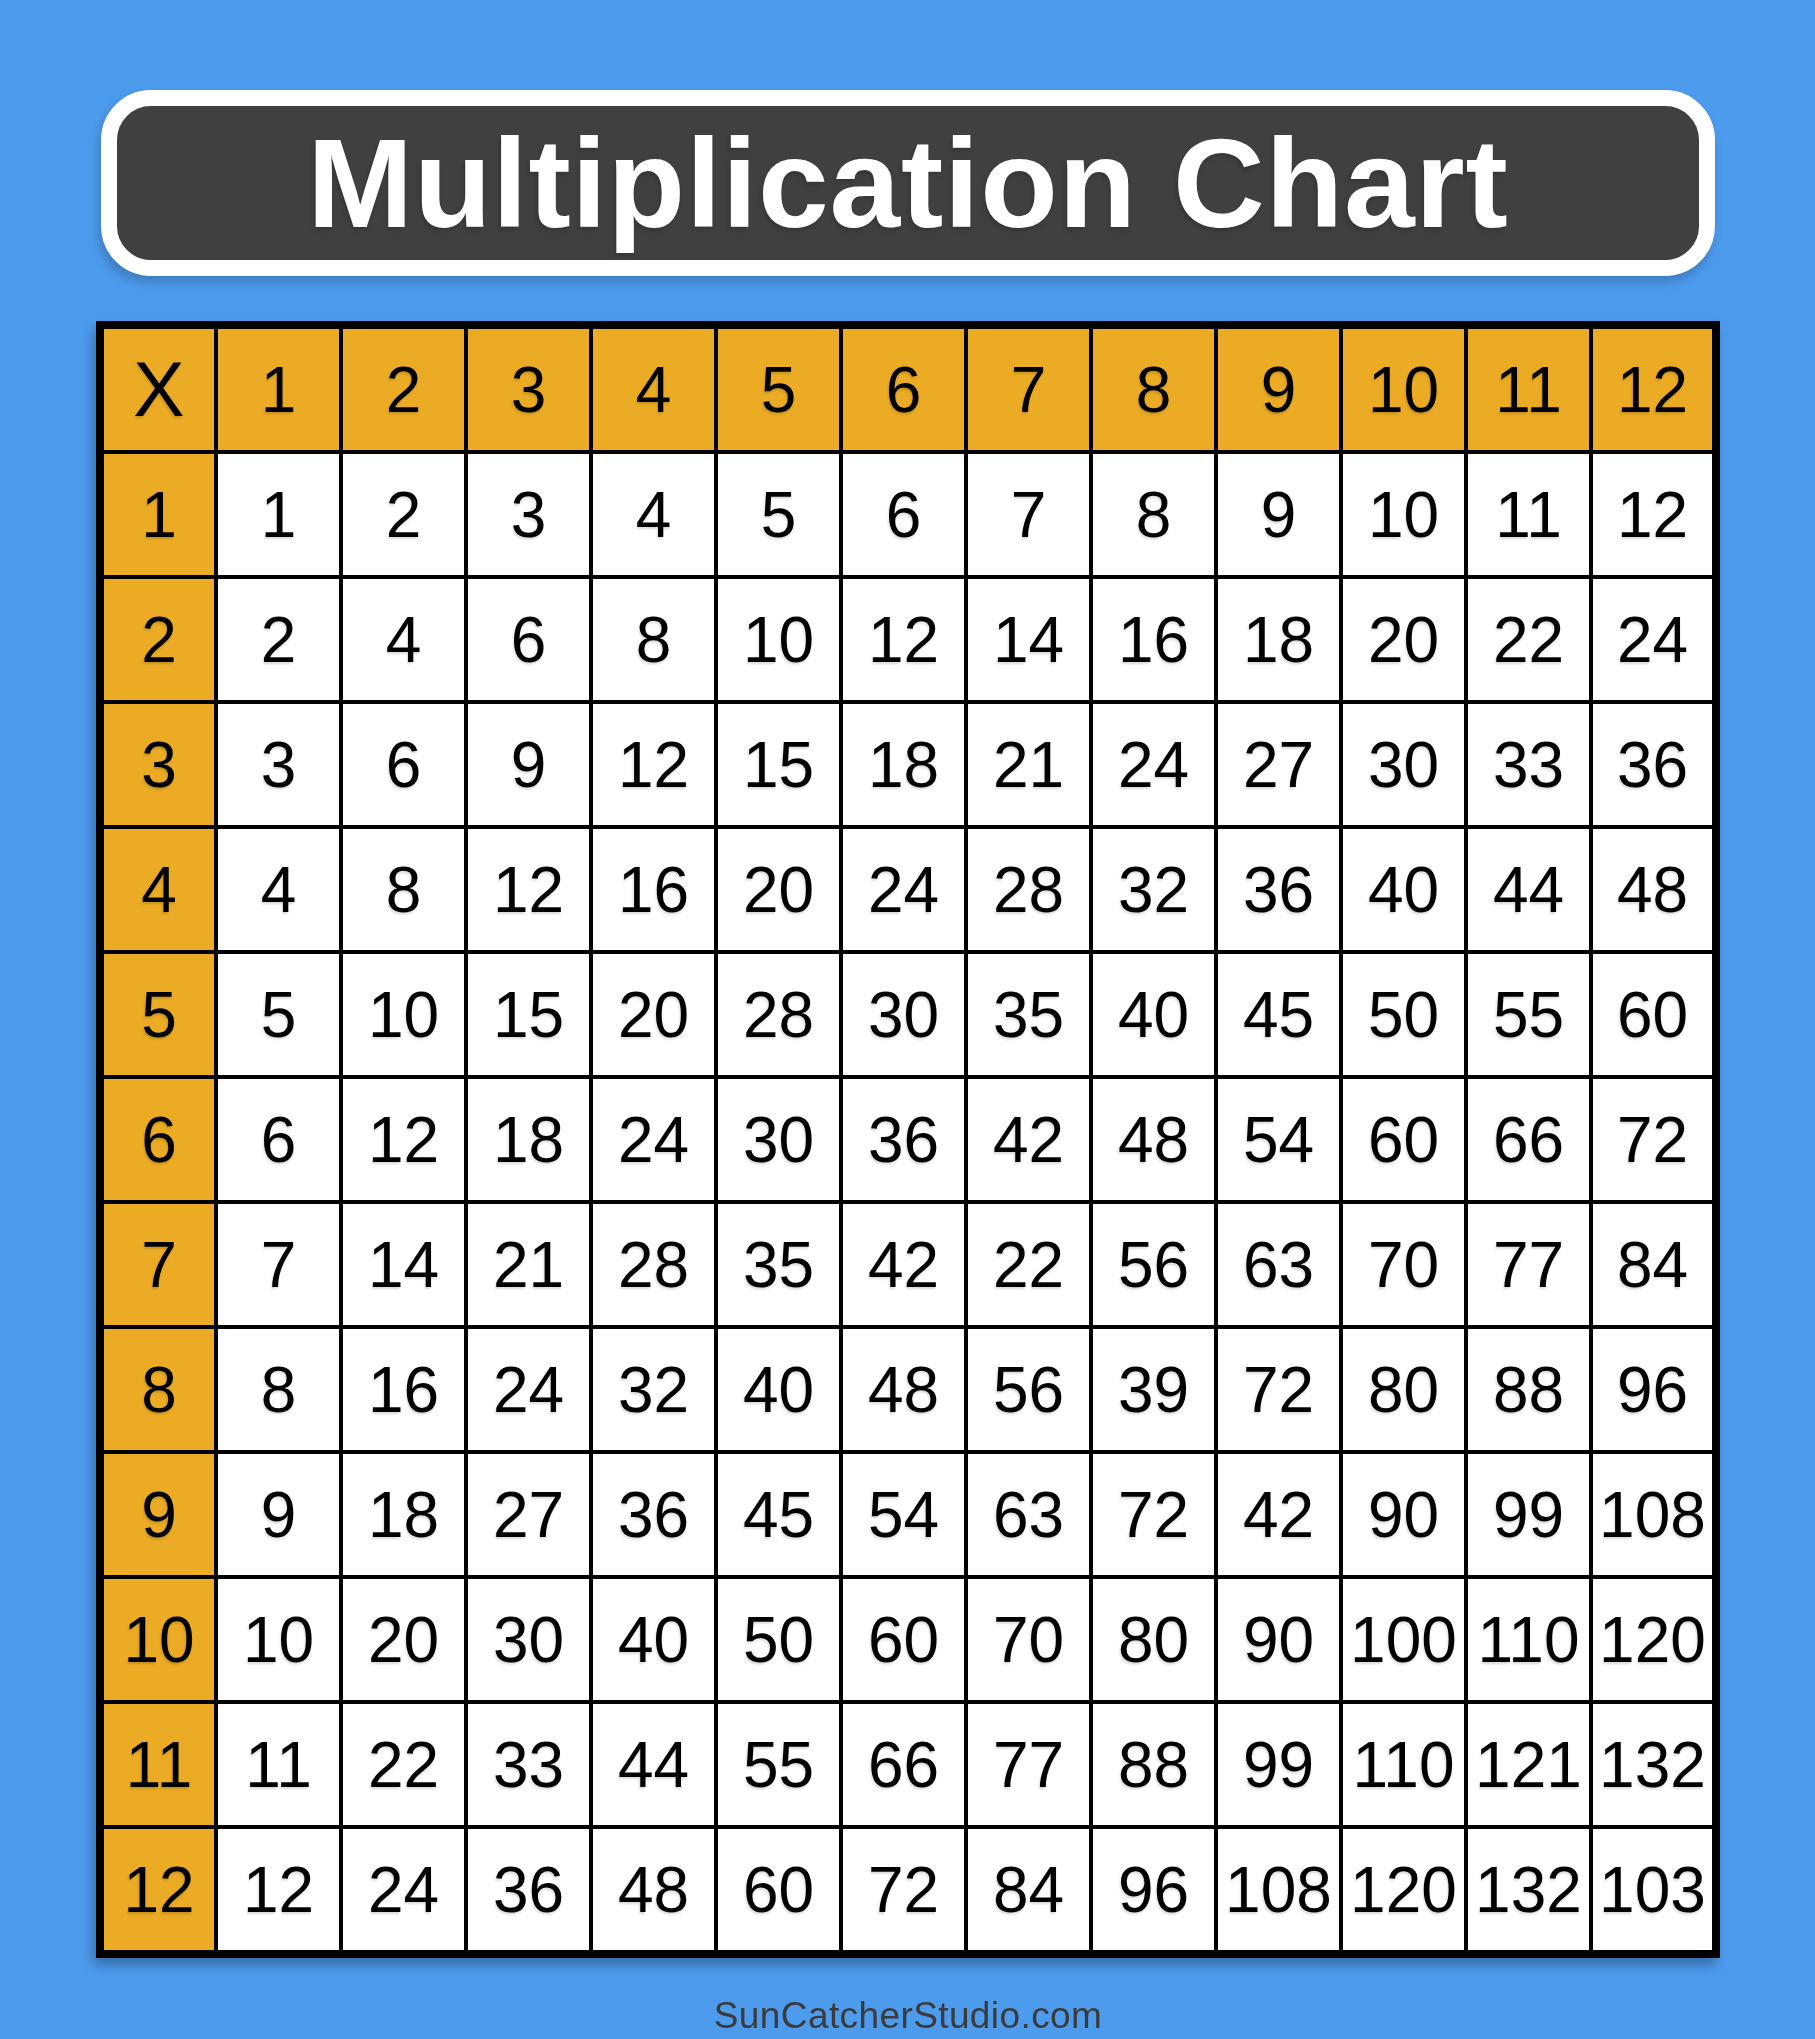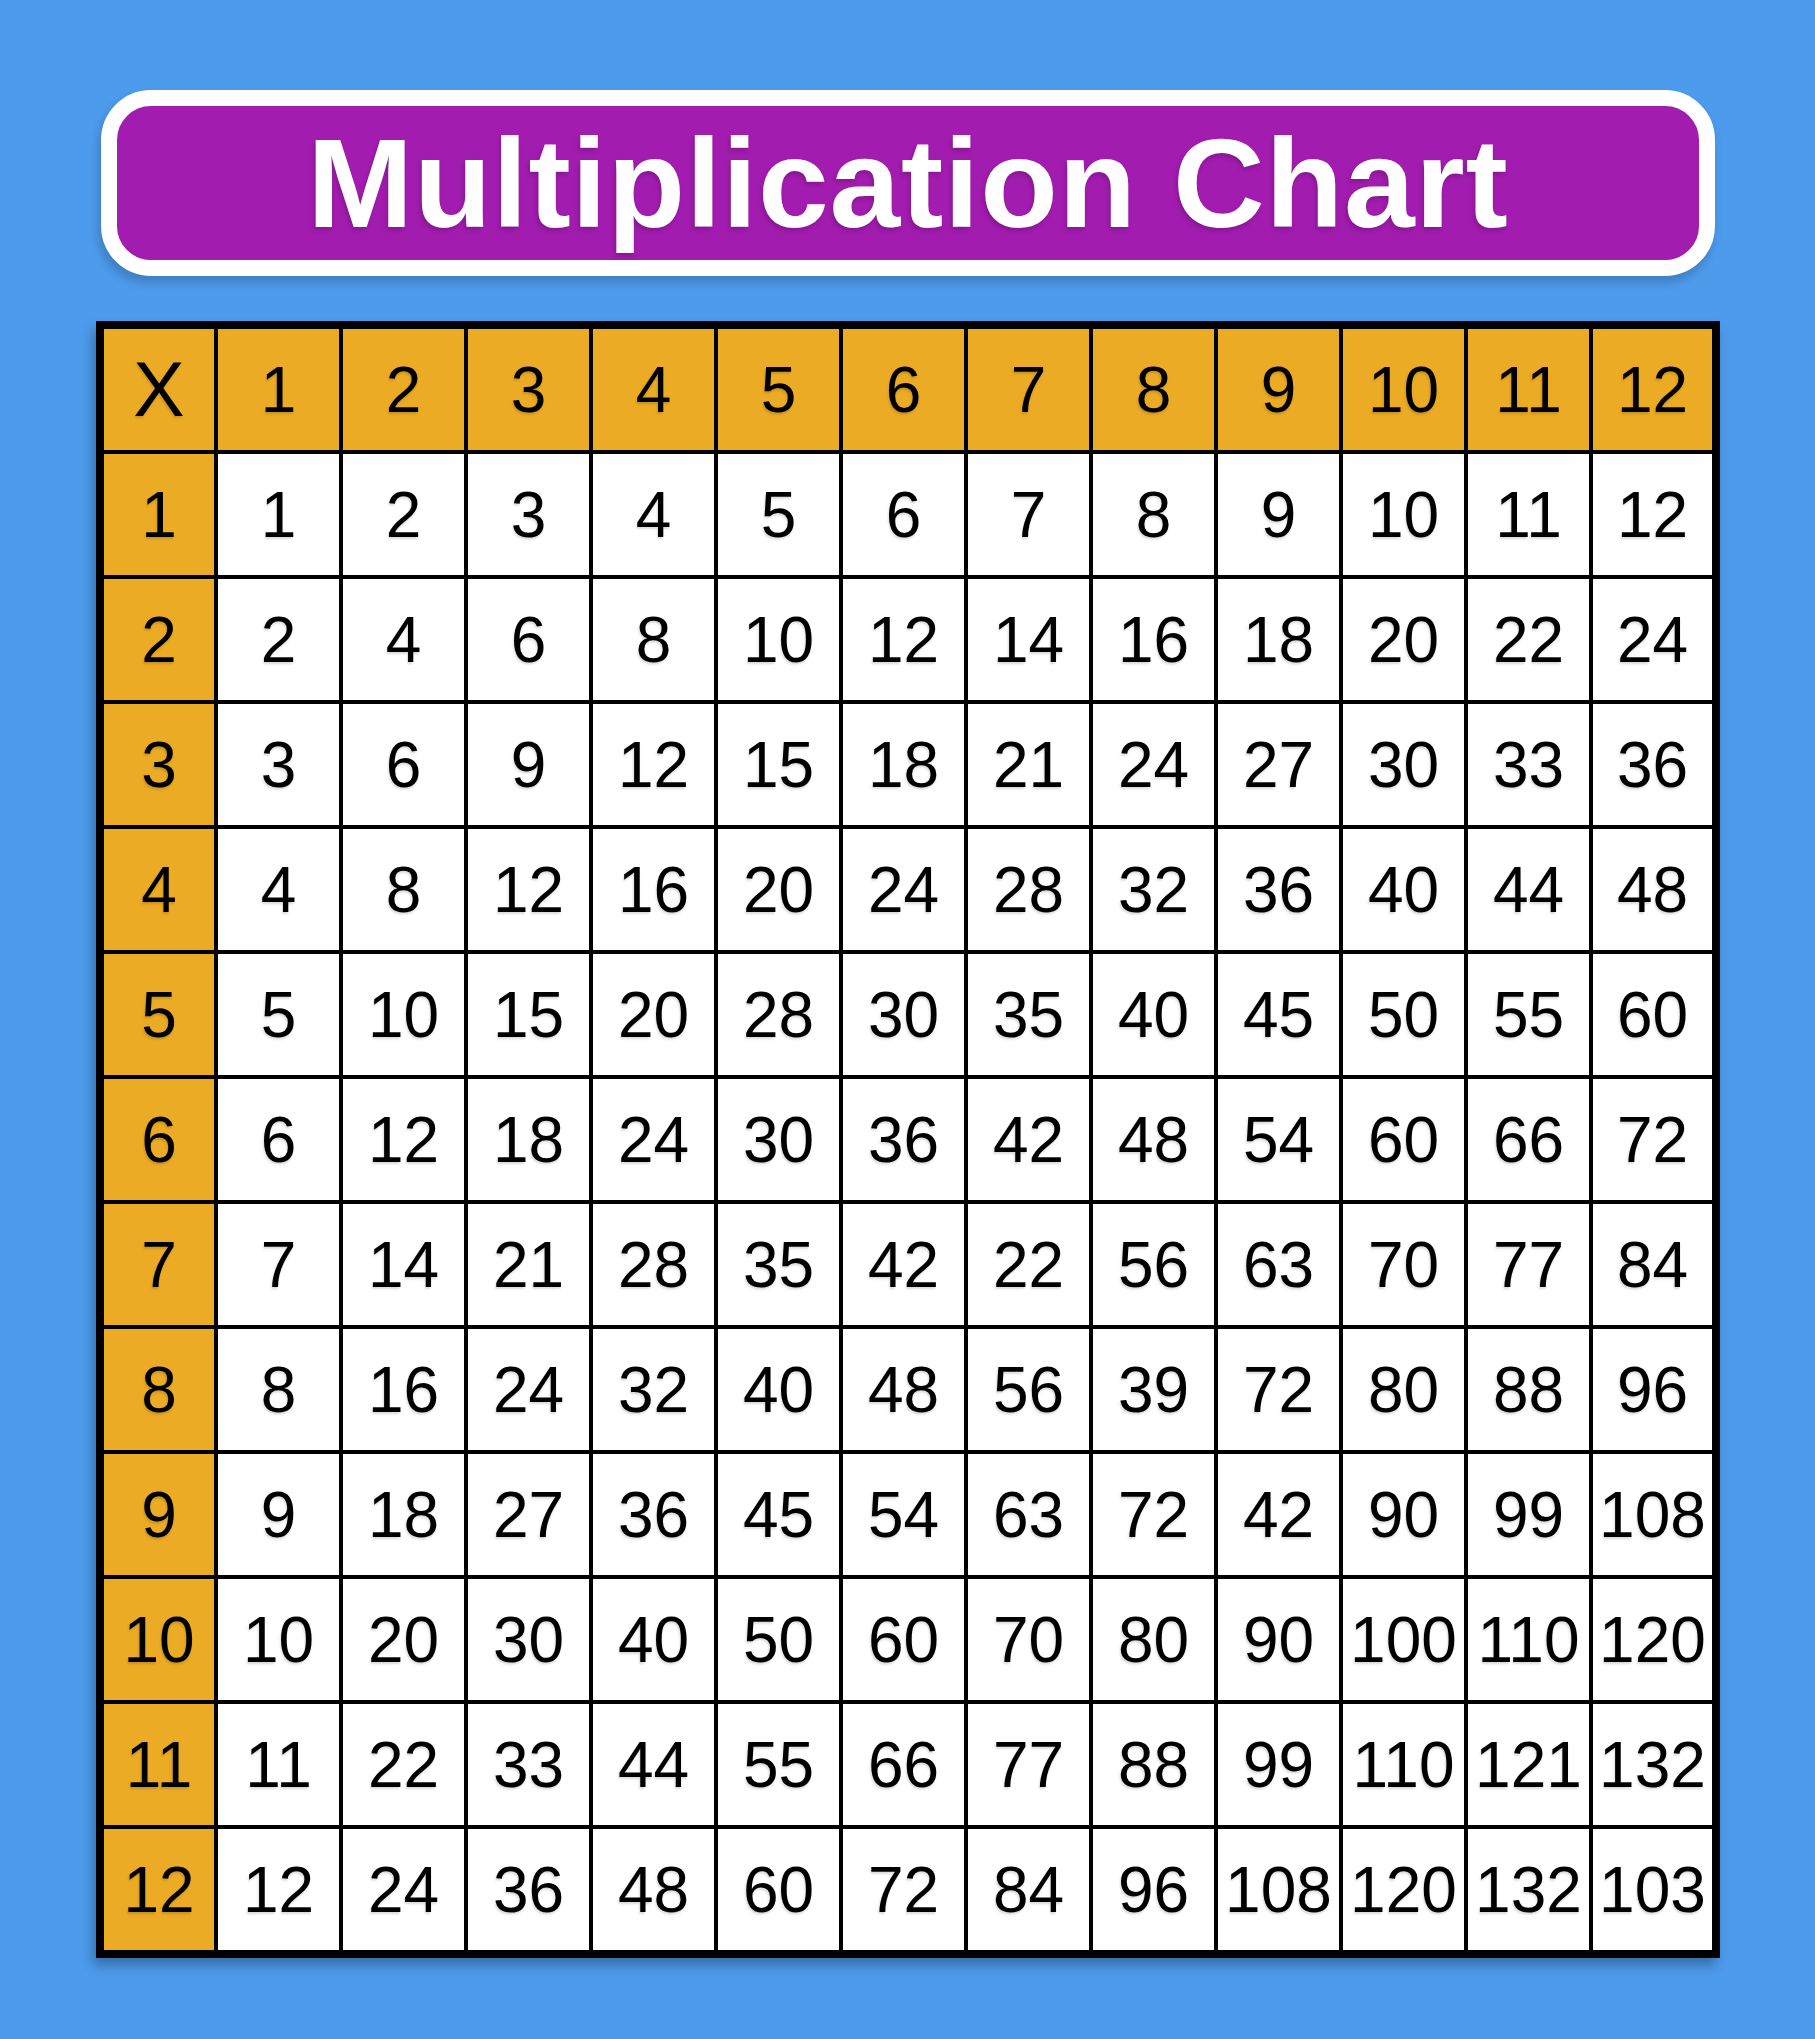--- a/index.html
+++ b/index.html
@@ -13,21 +13,21 @@
     font-family: "Liberation Sans", sans-serif;
     overflow: hidden;
   }
 
   
   .banner {
     box-sizing: border-box;
     width: 1614px;
     height: 186px;
     margin: 90px auto 0 auto;
-    background: #a21caf;
+    background: #404040;
     border: 16.3px solid #FFFFFF;
     border-radius: 50px;
     display: flex;
     align-items: center;
     justify-content: center;
     box-shadow: -2.4px 6.5px 9.8px rgba(0,0,0,0.18);
   }
   .banner h1 {
     margin: 0;
     padding: 0;
@@ -282,15 +282,16 @@
           <td>84</td>
           <td>96</td>
           <td>108</td>
           <td>120</td>
           <td>132</td>
           <td>103</td>
         </tr>
       </tbody>
   </table>
 
+  <div class="footer">SunCatcherStudio.com</div>
 
 </div>
 
 
 </body></html>

